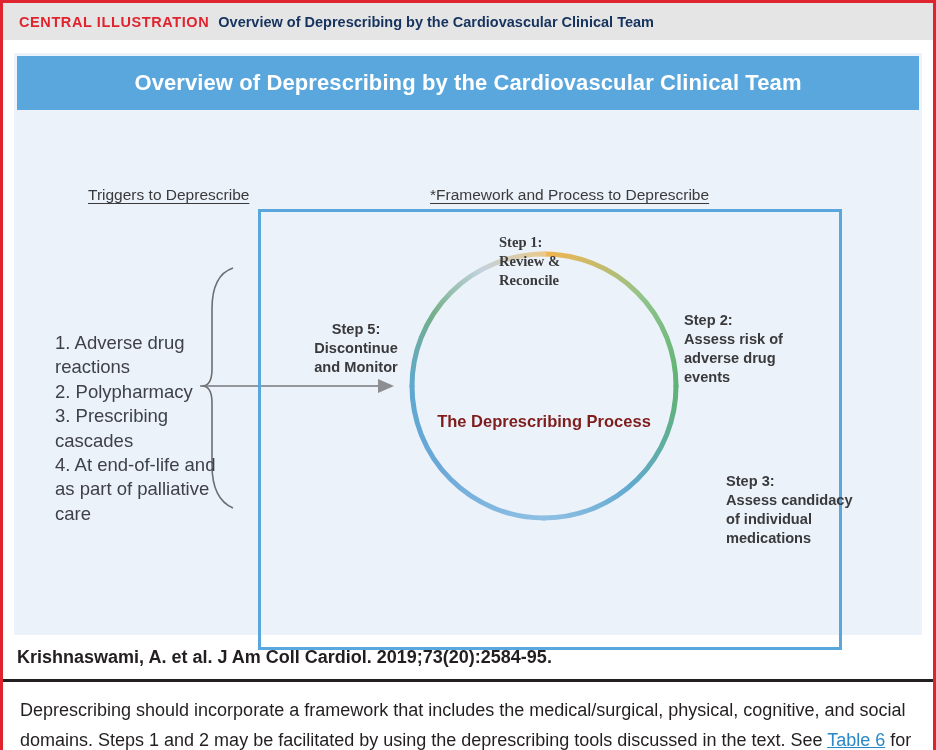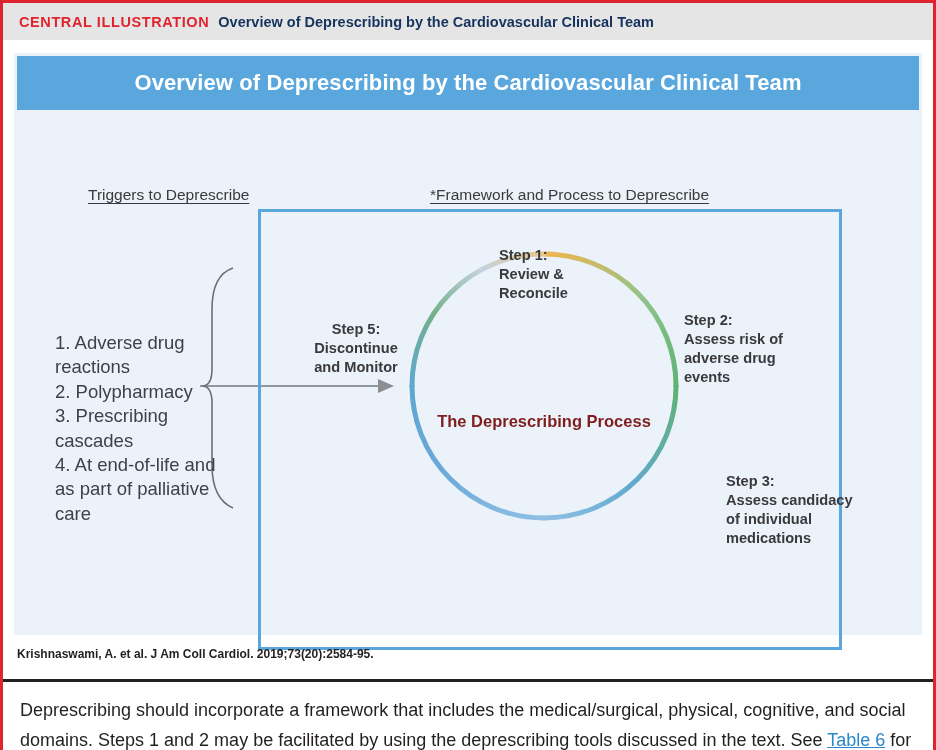--- a/index.html
+++ b/index.html
@@ -117,32 +117,32 @@
     font-weight: bold;
   }
 
   .step {
     position: absolute;
     color: #3a3a3c;
     font-size: 14.6px;
     font-weight: bold;
     line-height: 1.3;
   }
-  .step-1 { left: 485px; top: 193px; width: 160px; }
+  .step-1 { left: 485px; top: 180px; width: 160px; font-family: Liberation Serif, serif; }
   .step-2 { left: 670px; top: 258px; width: 170px; }
   .step-3 { left: 670px; top: 419px; width: 175px; margin-left: 42px; }
   .step-4 { left: 267px; top: 416px; width: 160px; }
   .step-5 { left: 267px; top: 267px; width: 150px; text-align: center; }
 
   
   .citation {
     position: absolute;
     left: 14px; top: 644px;
     color: #231f20;
-    font-size: 12px;
+    font-size: 18px;
     font-weight: bold;
   }
   .rule {
     position: absolute;
     left: 0; top: 676px;
     width: 930px; height: 3px;
     background: #231f20;
   }
   .caption {
     position: absolute;

